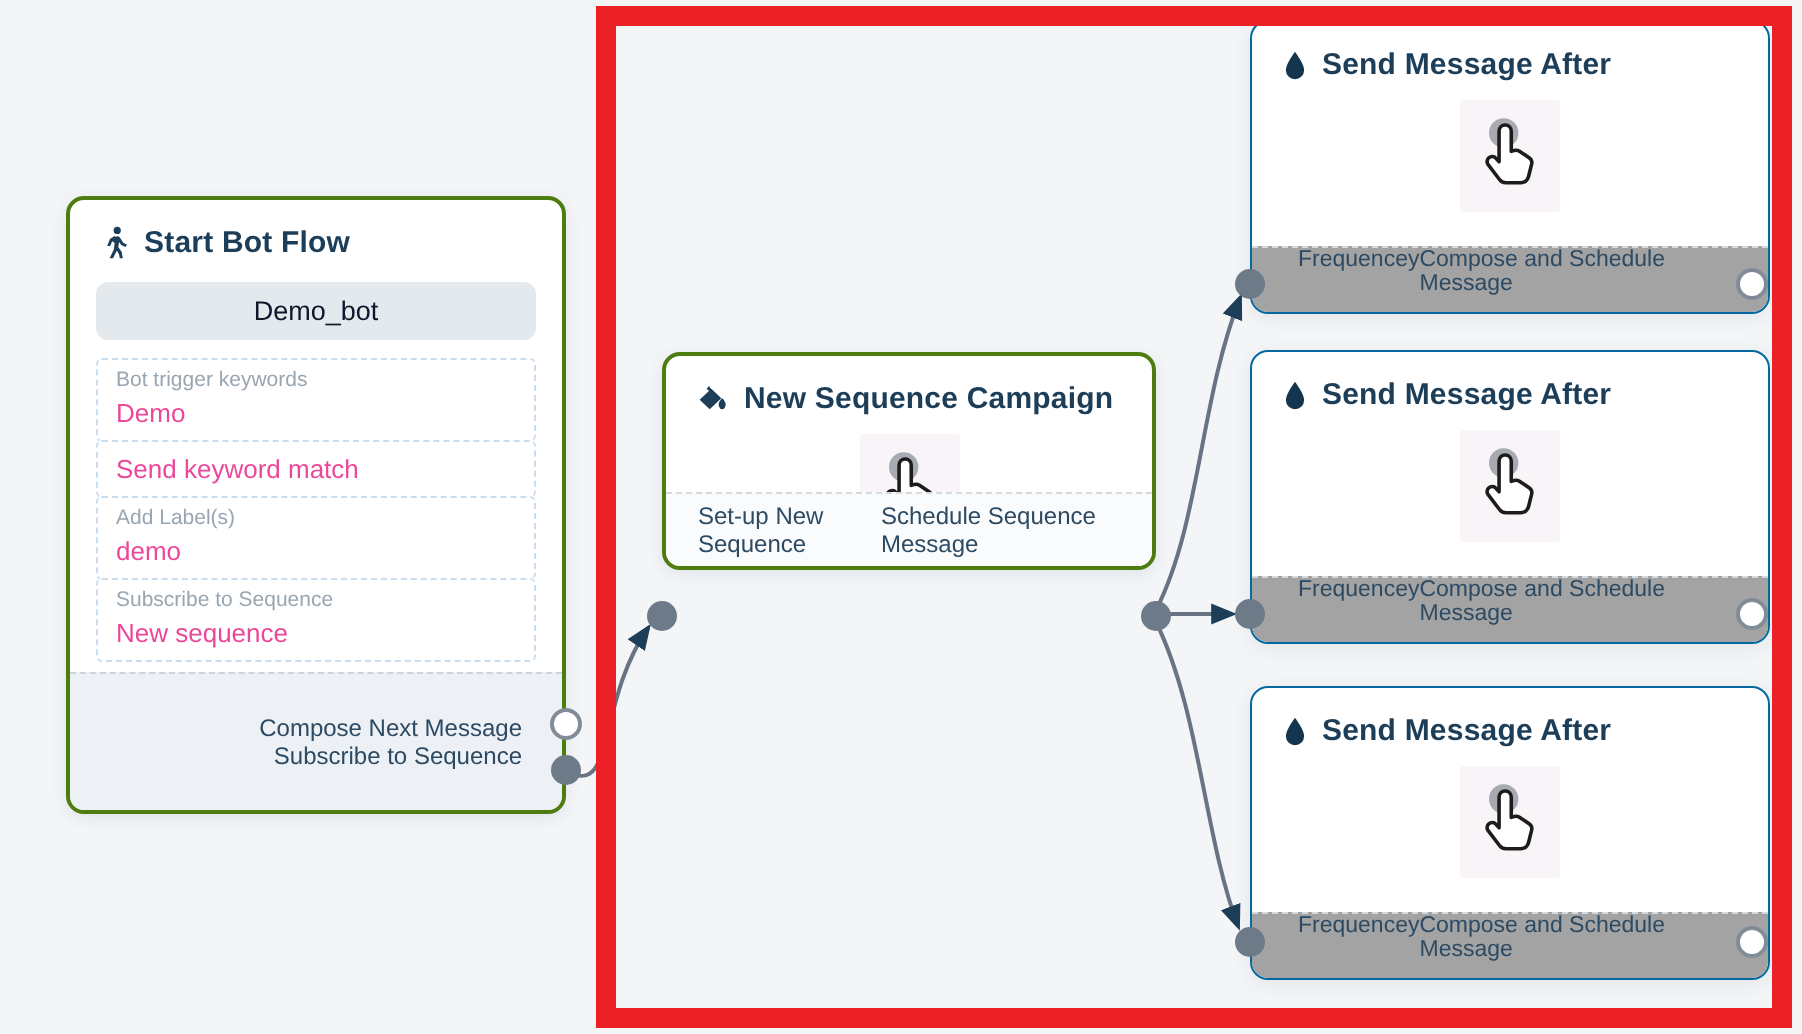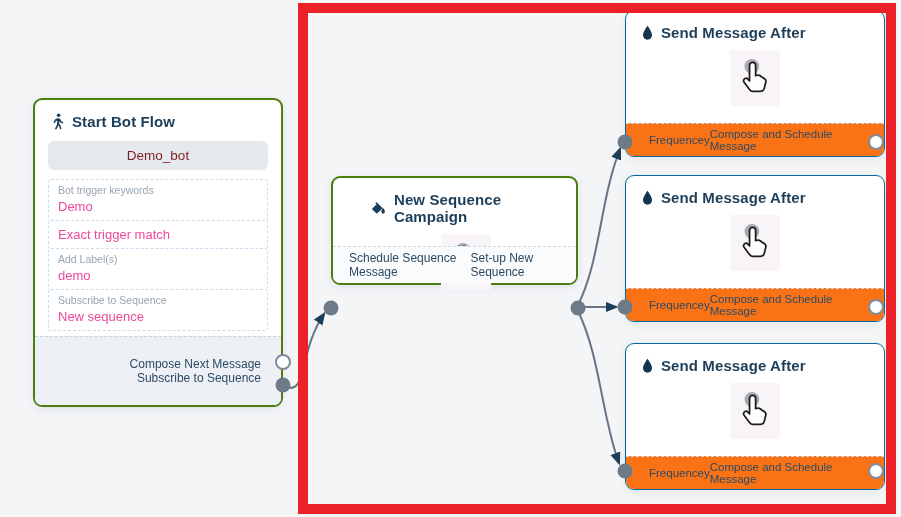--- a/index.html
+++ b/index.html
@@ -9,43 +9,43 @@
   .node-blue{border:2px solid #4d7c0f;box-shadow:0 2px 8px rgba(25,80,140,.10);}
   .node-plain{border:1px solid #0369a1;box-shadow:0 2px 10px rgba(40,50,60,.08);}
 
   .node-header{display:flex;align-items:center;gap:7px;padding:13px 16px 6px 15px;
     font-size:15px;font-weight:bold;color:#1d3e59;letter-spacing:.1px;}
   .node-header svg{flex:0 0 auto;}
 
   
   #start-node{left:33px;top:98px;width:250px;height:309px;}
   .demo-btn{display:block;width:calc(100% - 26px);margin:5px 13px 10px;height:29px;
-    background:#e4e9ee;border:0;border-radius:6px;color:#7f1d1d;font-size:13.5px;
+    background:#e4e9ee;border:0;border-radius:6px;color:#0f172a;font-size:13.5px;
     font-family:inherit;cursor:pointer;}
   .fields{margin:0 13px;}
   .field{border:1px dashed #c9ddf0;border-radius:3px;padding:4px 9px 5px;margin-top:-1px;background:#fff;}
   .field-label{font-size:10.5px;color:#99a5b1;line-height:13px;}
   .field-value{font-size:13px;color:#ec4899;line-height:17px;margin-top:1px;}
   .start-footer{position:absolute;left:0;right:0;bottom:0;height:69px;background:#edf1f6;
     border-top:1px dashed #ccd3da;border-radius:0 0 7px 7px;display:flex;flex-direction:column;
     justify-content:center;align-items:flex-end;padding-right:20px;box-sizing:border-box;
     font-size:12px;color:#2c4a63;}
 
   
-  #campaign-node{left:331px;top:176px;width:247px;height:109px;padding-left:22px;}
+  #campaign-node{left:331px;top:176px;width:247px;height:109px;}
   .campaign-footer{position:absolute;left:0;right:0;bottom:0;height:37px;background:#fafbfc;
     border-top:1px dashed #d5dade;border-radius:0 0 7px 7px;display:flex;align-items:center;
     justify-content:space-between;padding:0 14px 0 16px;box-sizing:border-box;
     font-size:12px;color:#2c4a63;}
 
   
   .send-node{left:625px;width:260px;height:147px;}
   #send-node-1{top:10px;} #send-node-2{top:175px;} #send-node-3{top:343px;}
-  .send-footer{position:absolute;left:0;right:0;bottom:0;height:33px;background:#f97316;
-    border-top:1px dashed #d5dade;border-radius:0 0 8px 8px;display:flex;align-items:center;
+  .send-footer{position:absolute;left:0;right:0;bottom:0;height:33px;background:#a3a3a3;
+    border-top:1px dashed #d5dade;border-radius:0 0 8px 8px;display:flex;
     justify-content:space-between;padding:0 31px 0 23px;box-sizing:border-box;
     font-size:11.5px;color:#2c4a63;}
 
   
   .hand-box{width:50px;height:56px;margin:3px auto 0;background:#f8f4f7;border-radius:2px;
     display:flex;align-items:center;justify-content:center;}
 
   
   #edges{position:absolute;left:0;top:0;z-index:30;pointer-events:none;}
   #edges path,#edges circle{pointer-events:auto;}
@@ -67,21 +67,21 @@
       </svg>
       <span>Start Bot Flow</span>
     </div>
     <button class="demo-btn">Demo_bot</button>
     <div class="fields">
       <div class="field">
         <div class="field-label">Bot trigger keywords</div>
         <div class="field-value">Demo</div>
       </div>
       <div class="field">
-        <div class="field-value">Exact trigger match</div>
+        <div class="field-value">Send keyword match</div>
       </div>
       <div class="field">
         <div class="field-label">Add Label(s)</div>
         <div class="field-value">demo</div>
       </div>
       <div class="field">
         <div class="field-label">Subscribe to Sequence</div>
         <div class="field-value">New sequence</div>
       </div>
     </div>
@@ -100,22 +100,22 @@
       </svg>
       <span>New Sequence Campaign</span>
     </div>
     <div class="hand-box">
       <svg width="34" height="42" viewBox="0 0 32 40">
         <circle cx="13" cy="9" r="7" fill="#8d9299" opacity="0.75"></circle>
         <path d="M10.8 8.2 c0-1.7 1.3-3 2.9-3 s2.9 1.3 2.9 3 v9.6 l1.3-.4 c.9-.3 1.8-.2 2.6.3 l4.6 3.1 c1 .7 1.5 1.9 1.2 3.1 l-1.5 6 c-.4 1.6-1.9 2.8-3.6 2.8 h-7.2 c-1.2 0-2.3-.5-3-1.5 l-5.4-7.1 c-.8-1-.6-2.5.4-3.3 1-.8 2.4-.7 3.2.2 l1.6 1.7z" fill="#ffffff" stroke="#1c1c1c" stroke-width="1.7" stroke-linejoin="round"></path>
       </svg>
     </div>
     <div class="campaign-footer">
+      <span>Set-up New Sequence</span>
       <span>Schedule Sequence Message</span>
-      <span>Set-up New Sequence</span>
     </div>
   </div>
 
   <div class="node node-plain send-node" id="send-node-1">
     <div class="node-header">
       <svg width="13" height="16" viewBox="0 0 20 24">
         <path d="M10 1 C10 1 3 10.2 3 15.2 a7 7 0 0 0 14 0 C17 10.2 10 1 10 1z" fill="#13364e"></path>
       </svg>
       <span>Send Message After</span>
     </div>

